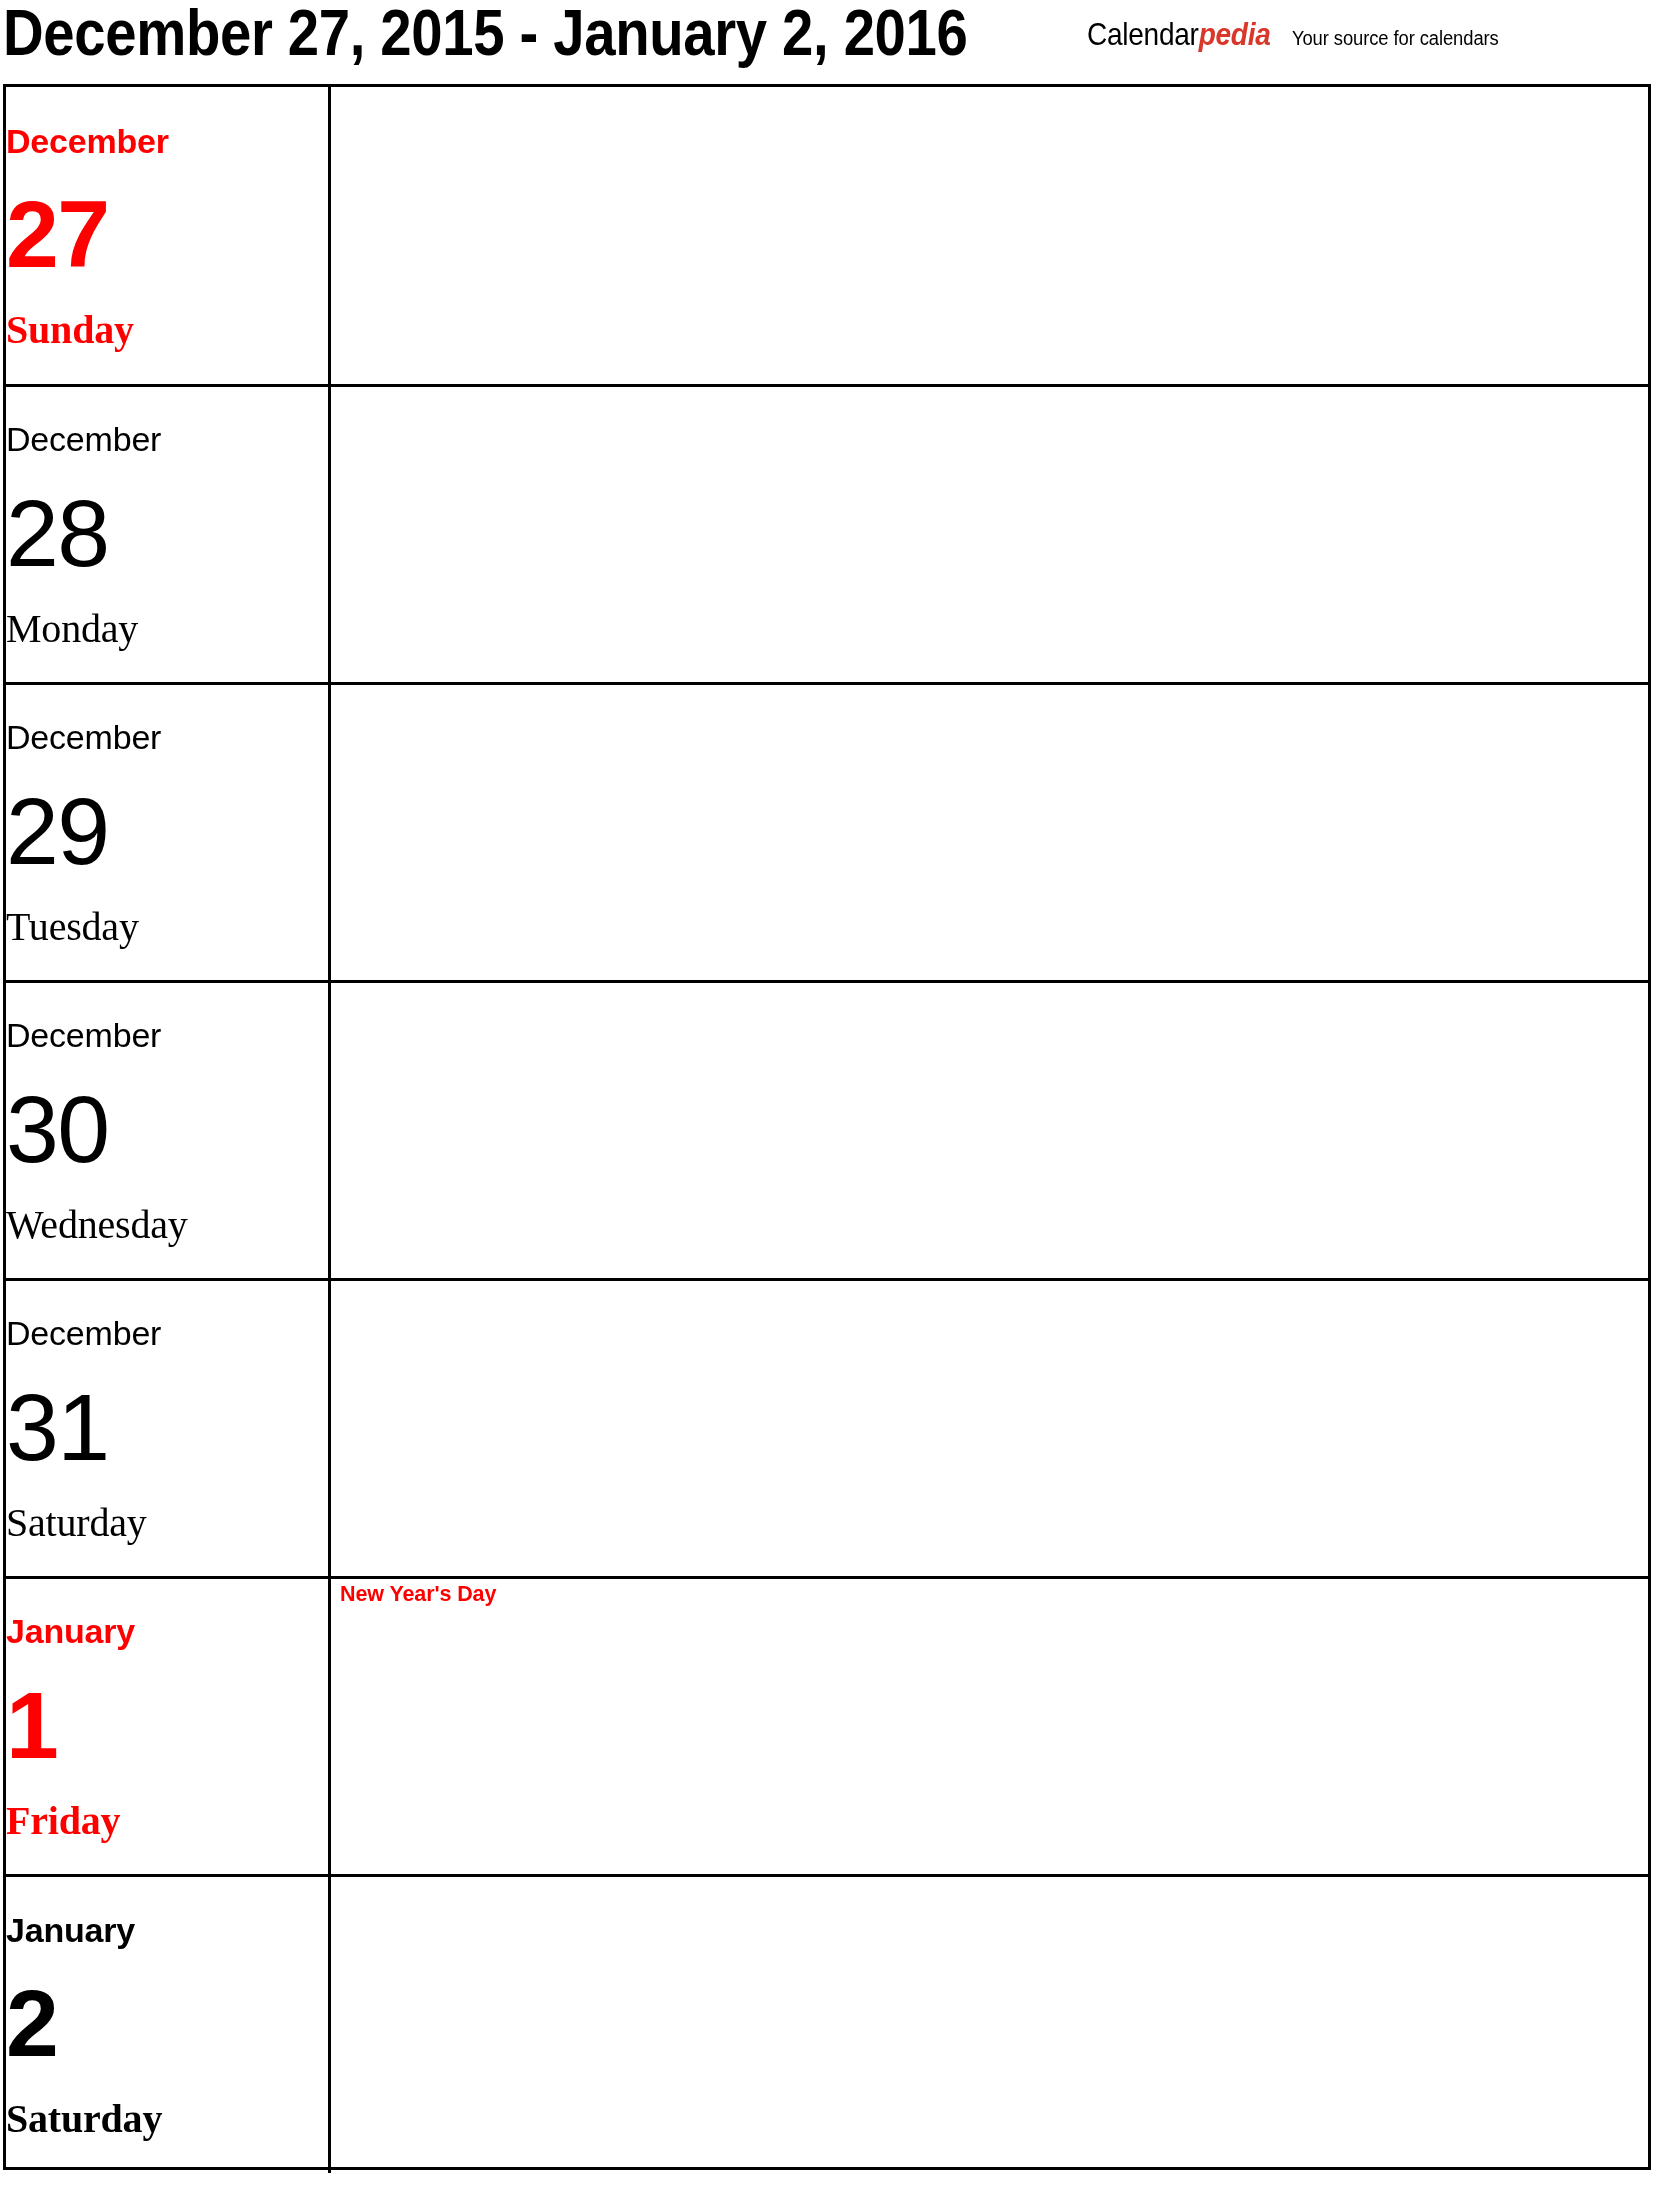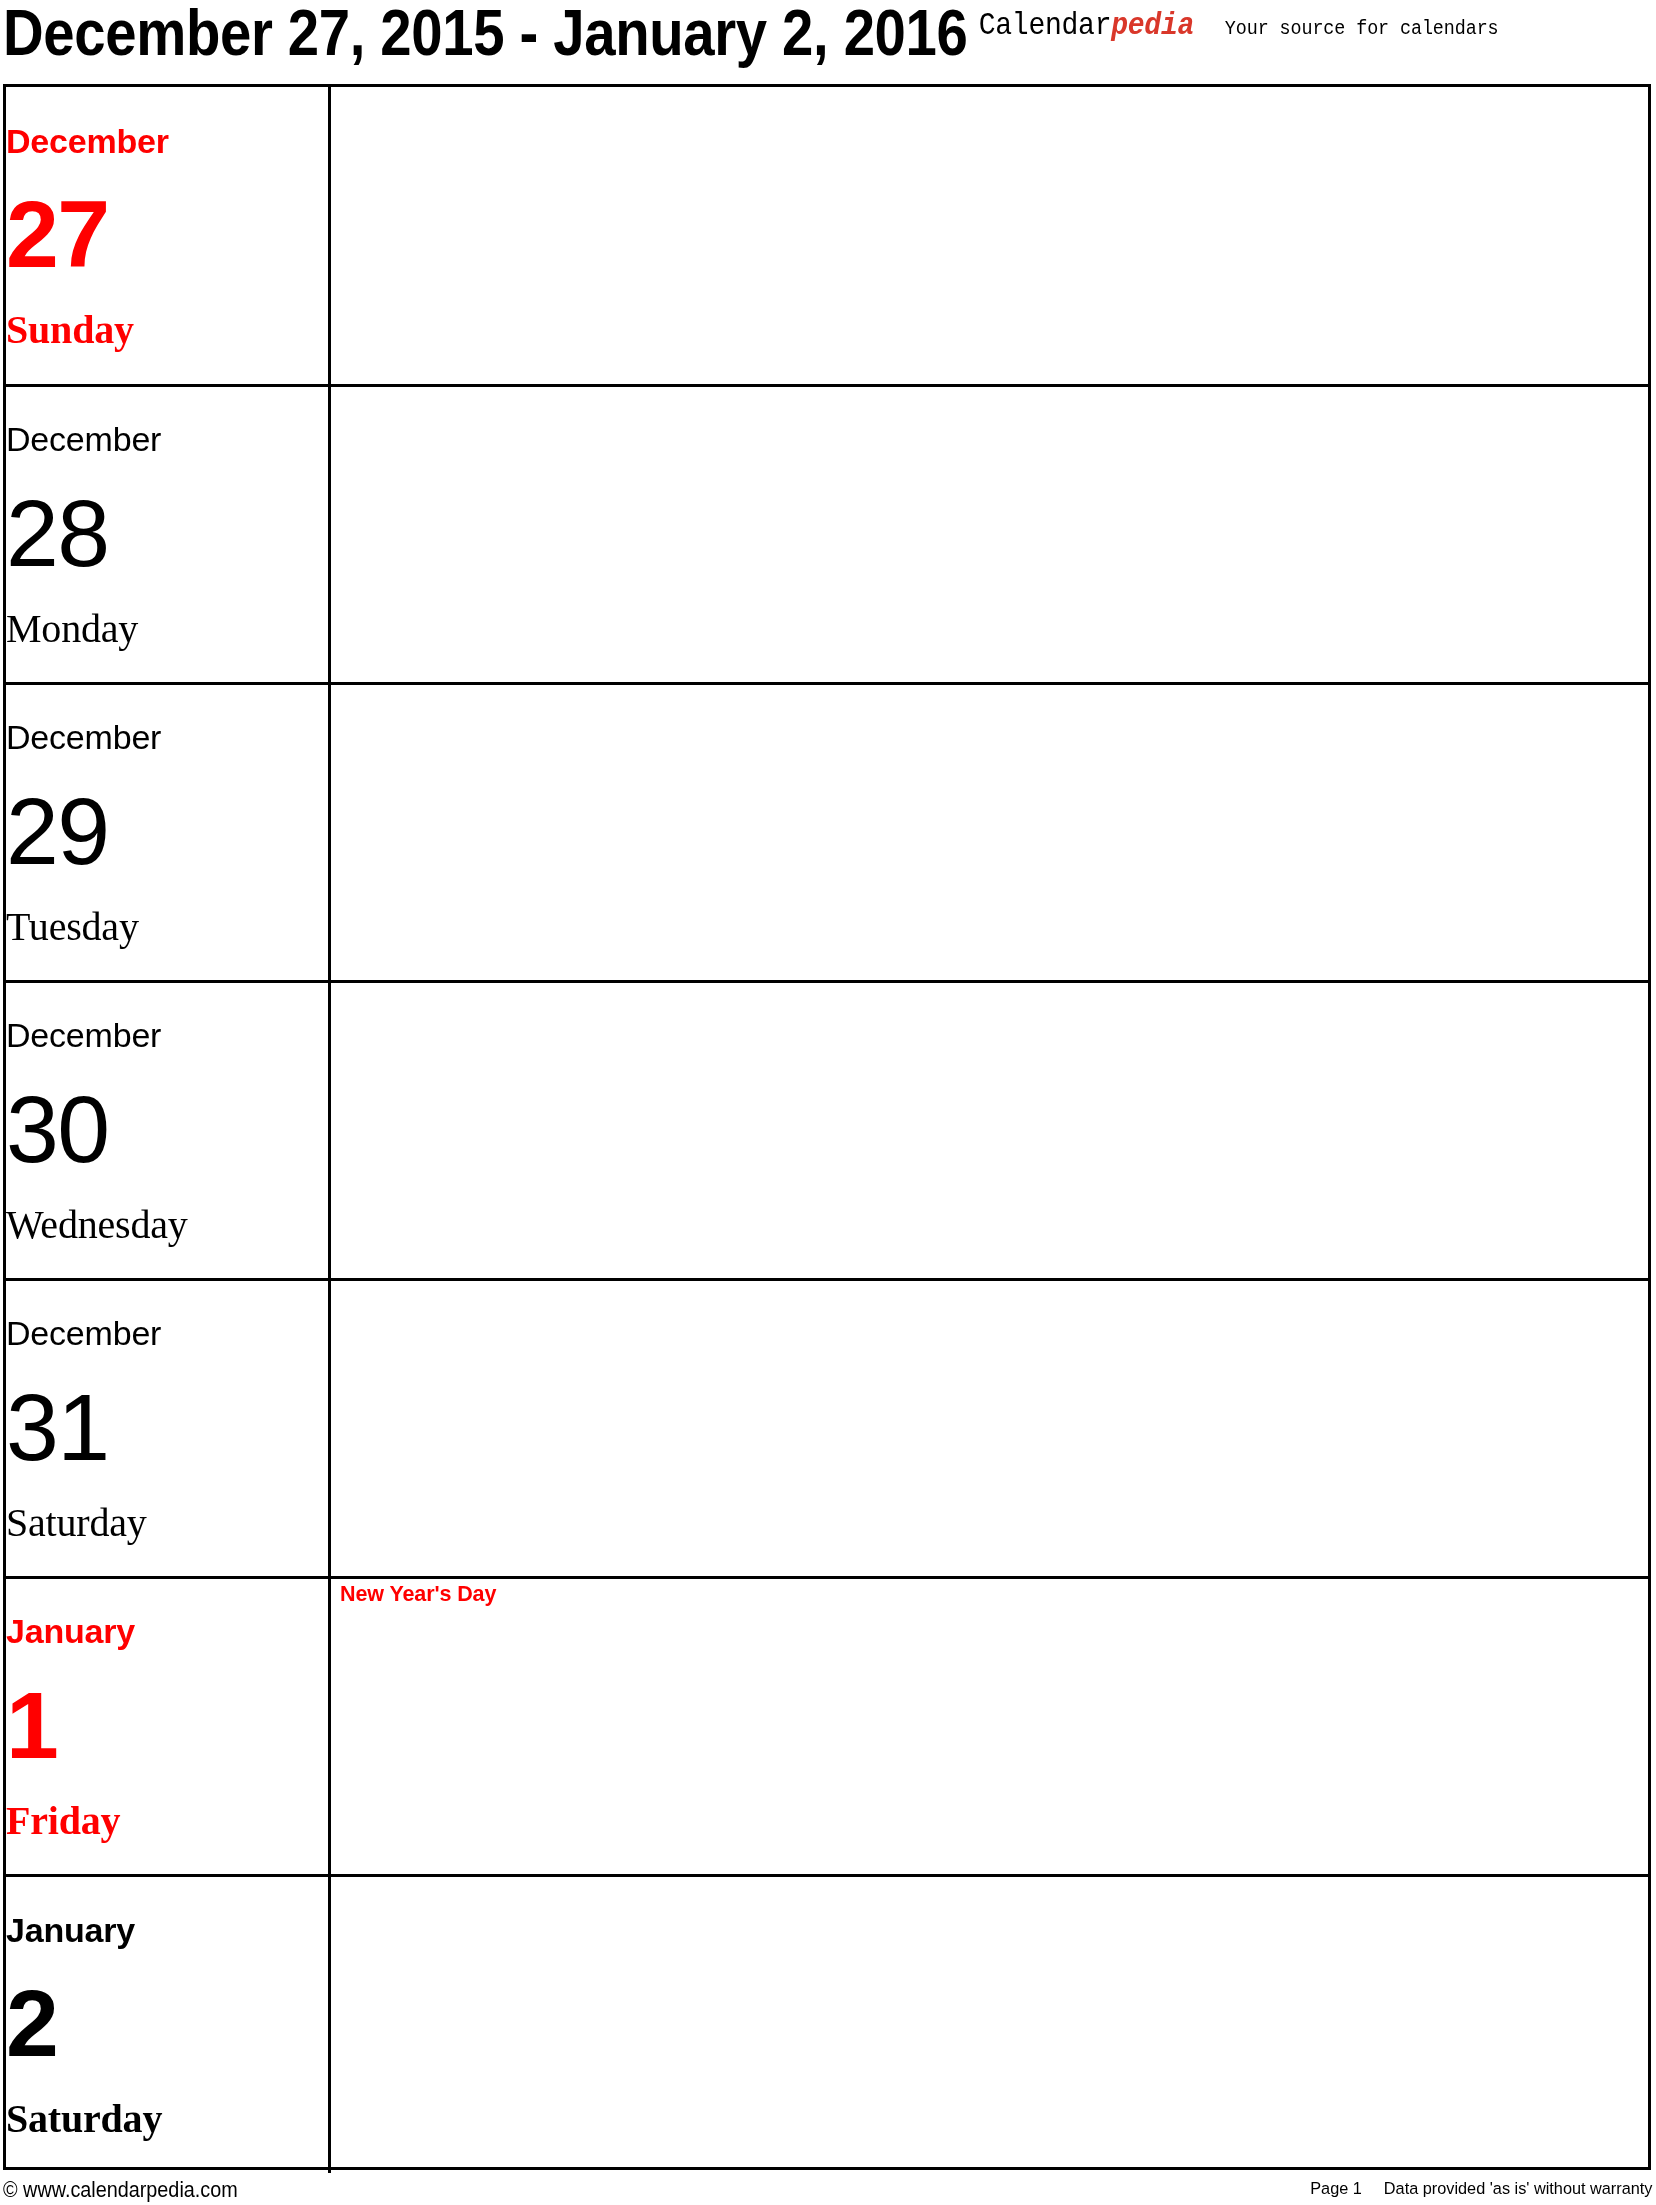--- a/index.html
+++ b/index.html
@@ -38,24 +38,23 @@
     font-weight: bold;
     letter-spacing: -0.4px;
     line-height: 74px;
     white-space: nowrap;
     transform: scaleX(0.88);
     transform-origin: left top;
   }
   .brand {
     position: absolute;
     right: 6px;
-    top: 11px;
+    top: 19px;
     text-align: left;
     line-height: 1;
-    font-family: Liberation Mono, monospace;
   }
   .brand-name {
     font-size: 30.5px;
     letter-spacing: -0.3px;
     white-space: nowrap;
     transform: scaleX(0.92);
     transform-origin: right top;
     display: inline-block;
   }
   .brand-name .pedia {
@@ -274,21 +273,15 @@
           </td>
           <td class="note-cell">
             <div class="event"></div>
           </td>
         </tr>
 
       </tbody>
     </table>
   </div>
 
-  <div class="footer">
-    <div class="footer-left">© www.calendarpedia.com</div>
-    <div class="footer-right">
-      <span class="footer-page">Page 1</span><span>Data provided 'as is' without warranty</span>
-    </div>
-  </div>
 
 </div>
 
 
 </body></html>

